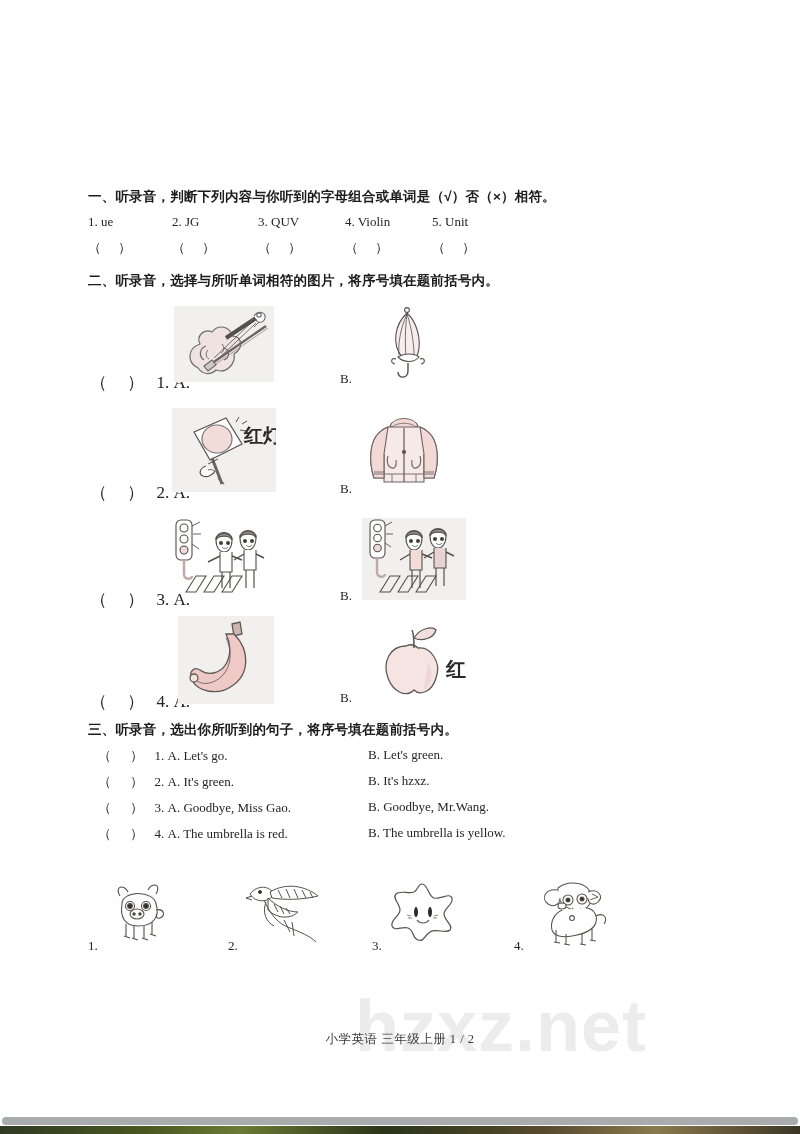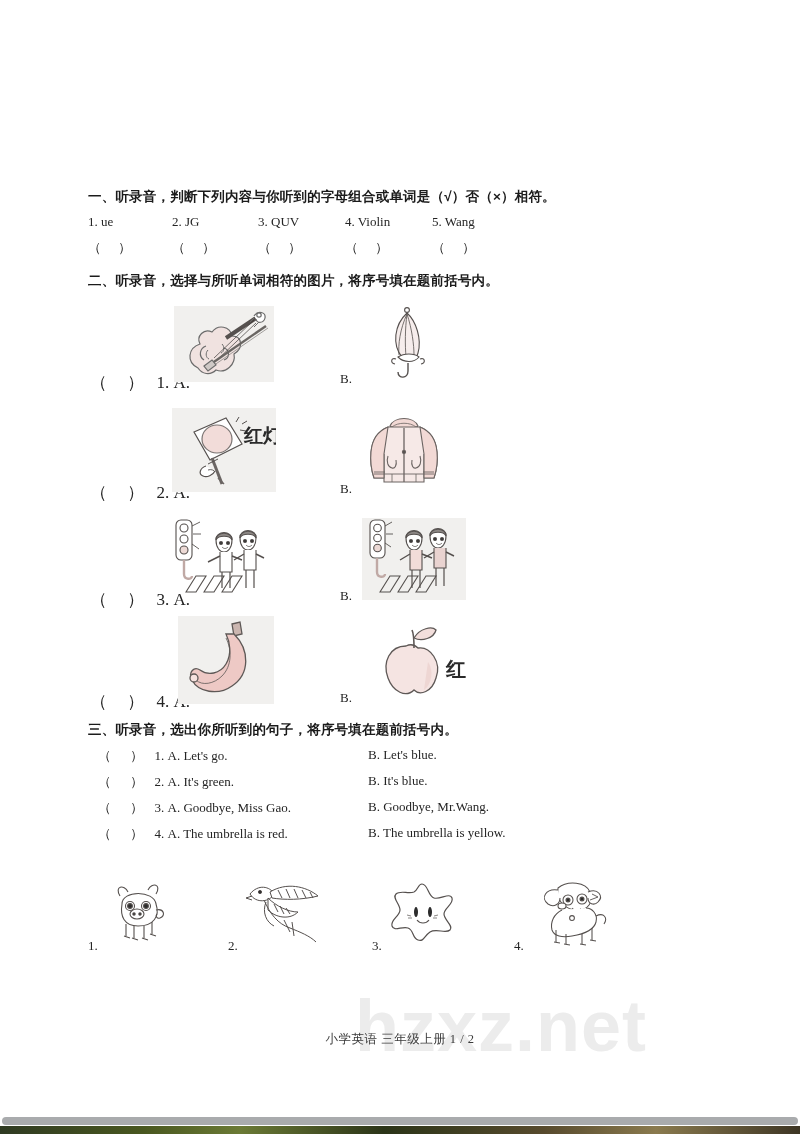--- a/index.html
+++ b/index.html
@@ -200,21 +200,21 @@
   <div class="s1-word" style="left:258px; top:214px;">
     <span>3.</span>
     <span>QUV</span>
   </div>
   <div class="s1-word" style="left:345px; top:214px;">
     <span>4.</span>
     <span>Violin</span>
   </div>
   <div class="s1-word" style="left:432px; top:214px;">
     <span>5.</span>
-    <span>Wang</span>
+    <span>Unit</span>
   </div>
 
   <div class="s1-paren" style="left:88px;  top:239px;">（    ）</div>
   <div class="s1-paren" style="left:172px; top:239px;">（    ）</div>
   <div class="s1-paren" style="left:258px; top:239px;">（    ）</div>
   <div class="s1-paren" style="left:345px; top:239px;">（    ）</div>
   <div class="s1-paren" style="left:432px; top:239px;">（    ）</div>
 
   <div class="q-head" style="top:272px;">二、听录音，选择与所听单词相符的图片，将序号填在题前括号内。</div>
 
@@ -442,28 +442,28 @@
     </div>
   </div>
 
   <div class="q-head" style="top:721px;">三、听录音，选出你所听到的句子，将序号填在题前括号内。</div>
 
   <div class="s3-line" style="left:98px; top:747px;">
     <span class="paren">（    ）</span>
     <span>1.</span>
     <span>A. Let's go.</span>
   </div>
-  <div class="s3-b" style="top:747px;">B. Let's blue.</div>
+  <div class="s3-b" style="top:747px;">B. Let's green.</div>
 
   <div class="s3-line" style="left:98px; top:773px;">
     <span class="paren">（    ）</span>
     <span>2.</span>
     <span>A. It's green.</span>
   </div>
-  <div class="s3-b" style="top:773px;">B. It's blue.</div>
+  <div class="s3-b" style="top:773px;">B. It's hzxz.</div>
 
   <div class="s3-line" style="left:98px; top:799px;">
     <span class="paren">（    ）</span>
     <span>3.</span>
     <span>A. Goodbye, Miss Gao.</span>
   </div>
   <div class="s3-b" style="top:799px;">B. Goodbye, Mr.Wang.</div>
 
   <div class="s3-line" style="left:98px; top:825px;">
     <span class="paren">（    ）</span>

